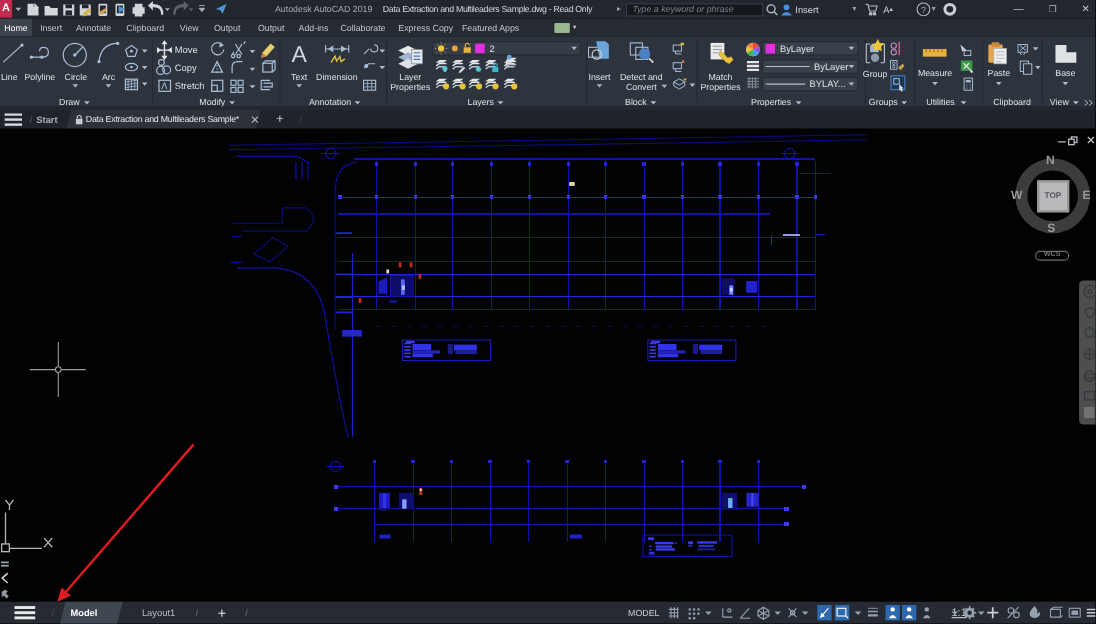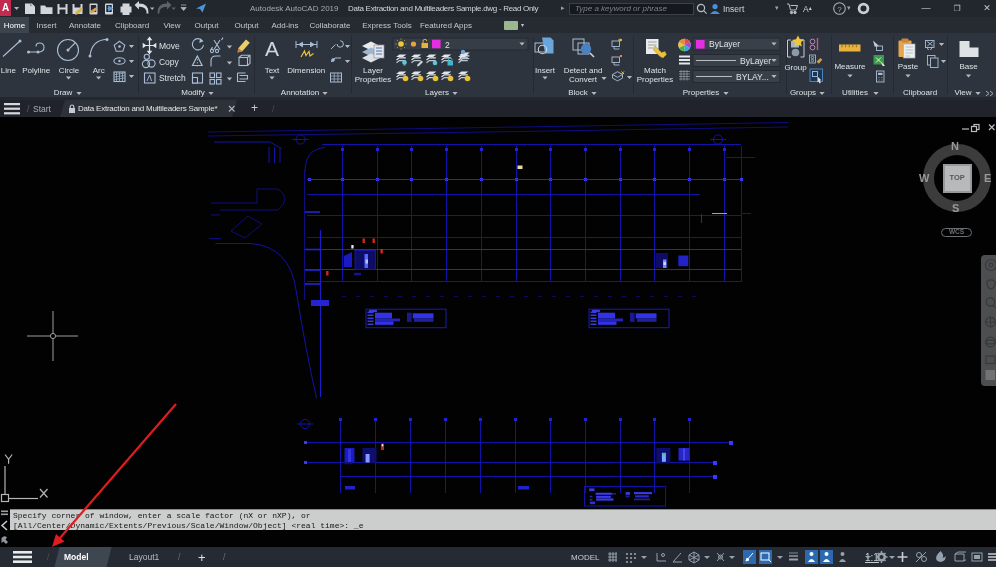--- a/index.html
+++ b/index.html
@@ -107,21 +107,21 @@
 <div id="ribtabs">
   <div class="rtab" style="left:0; width:29px; background:#3e444e; color:#fff;">Home</div>
   <div class="rtab" style="left:33px; width:27px;">Insert</div>
   <div class="rtab" style="left:67px; width:36px;">Annotate</div>
   <div class="rtab" style="left:111px; width:42px;">Clipboard</div>
   <div class="rtab" style="left:161px; width:22px;">View</div>
   <div class="rtab" style="left:190px; width:33px;">Output</div>
   <div class="rtab" style="left:231px; width:31px;">Output</div>
   <div class="rtab" style="left:269px; width:32px;">Add-ins</div>
   <div class="rtab" style="left:308px; width:44px;">Collaborate</div>
-  <div class="rtab" style="left:361px; width:52px;">Express Tools</div>
+  <div class="rtab" style="left:361px; width:52px;">Express Copy</div>
   <div class="rtab" style="left:419px; width:54px;">Featured Apps</div>
   <div class="rtab" style="left:504px; top:4px; width:14px; height:9px; background:#9ab890; border-radius:1px;"></div>
   <div class="rtab" style="left:521px; font-size:6px;">▾</div>
 </div>
 
 <div id="ribbon"><svg id="ribsvg" width="996" height="64">
       <rect x="138" y="3" width="1" height="58" fill="#242932"></rect>
       <rect x="254" y="3" width="1" height="58" fill="#242932"></rect>
       <rect x="351" y="3" width="1" height="58" fill="#242932"></rect>
       <rect x="533" y="3" width="1" height="58" fill="#242932"></rect>
@@ -435,21 +435,21 @@
 
 <div id="filetabs">
   <svg class="abs" width="20" height="12" style="left:4px; top:3px;">
       <g fill="#d5d9dd">
         <rect y="0" width="16" height="2.2"></rect>
         <rect y="4.6" width="16" height="2.2"></rect>
         <rect y="9.2" width="16" height="2.2"></rect>
       </g>
     </svg>
   <div class="ftxt" style="left:27px; color:#5a6068;">/</div>
-  <div class="ftxt" style="left:33px; color:#a7adb4;">Start</div>
+  <div class="ftxt" style="left:33px; color:#a7adb4;font-weight:bold;">Start</div>
   <div id="ftab-active"></div>
   <svg class="abs" width="8" height="10" style="left:68px; top:4px;">
       <rect x="1" y="4" width="6" height="5" fill="#c6cad0"></rect>
       <path d="M2.2 4 v-1.2 a1.8 1.8 0 0 1 3.6 0 V4" stroke="#c6cad0" fill="none" stroke-width="1.1"></path>
     </svg>
   <div class="ftxt" style="left:78px; color:#e4e7ea; font-size:8px; letter-spacing:-0.22px;">Data Extraction and Multileaders Sample*</div>
   <svg class="abs" width="8" height="8" style="left:228px; top:5px;">
       <path d="M1 1 l5.5 5.5 M6.5 1 L1 6.5" stroke="#aeb3b9" stroke-width="1.1"></path>
     </svg>
   <div class="ftxt" style="left:251px; color:#c6cad0; font-size:12px; top:0;">+</div>
@@ -689,22 +689,20 @@
     </g>
   </svg>
 
   <svg class="abs" width="60" height="60" style="left:23px; top:189px;">
     <g stroke="#9d9d9d" stroke-width="1">
       <path d="M4 30 H 27 M 33 30 H 55 M 30 5 V 27 M 30 33 V 55"></path>
       <circle cx="30" cy="30" r="2.6" fill="none"></circle>
     </g>
   </svg>
 
-  <div id="cmdhist">Specify corner of window, enter a scale factor (nX or nXP), or
-[All/Center/Dynamic/Extents/Previous/Scale/Window/Object] &lt;real time&gt;: _e</div>
   <svg class="abs" width="10" height="40" style="left:0; top:391px;">
     <g fill="#9aa0a8">
         <rect x="1" y="2.5" width="7" height="1.6"></rect>
         <rect x="1" y="5.5" width="7" height="1.6"></rect>
       </g>
     <path d="M7 13 l-5 4.5 5 4.5" stroke="#c8ccd2" stroke-width="1.5" fill="none"></path>
     <path d="M1.5 30 q3 -3 5.5 -0.5 l-1.5 2 2.5 2.5 -2 2 -2.5 -2.5 -2 1.5 z" fill="#8e959d"></path>
   </svg>
 
   <svg class="abs" width="200" height="170" style="left:40px; top:280px;">

